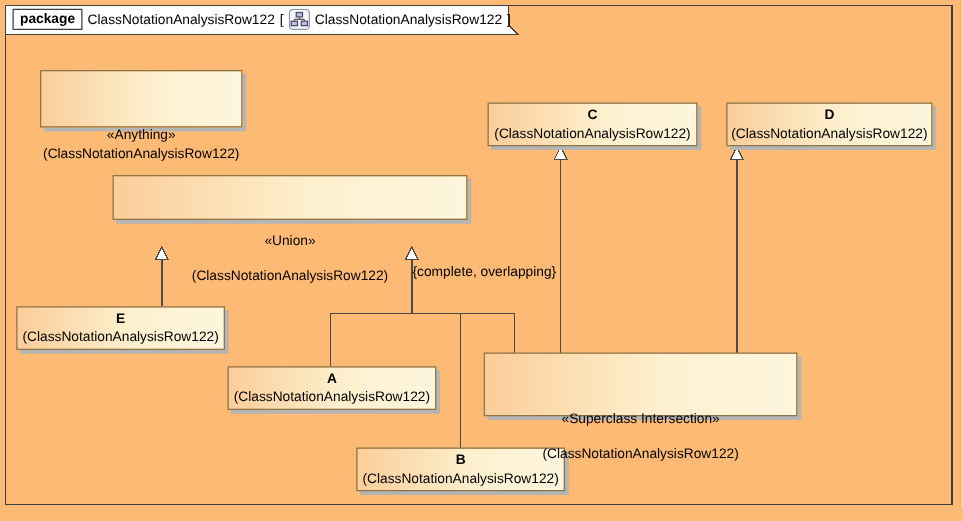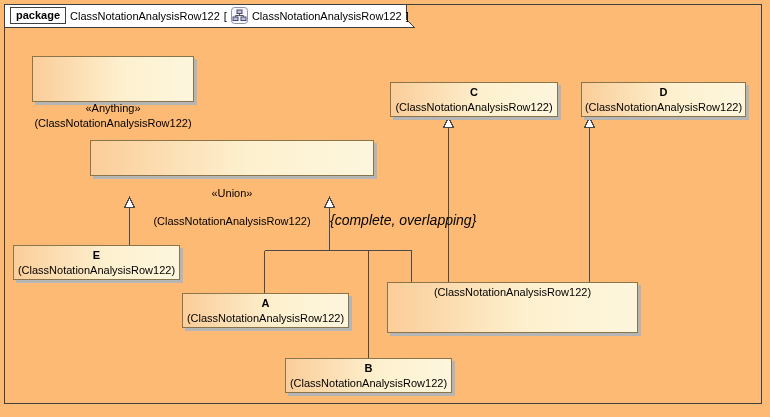--- a/index.html
+++ b/index.html
@@ -22,21 +22,21 @@
   .gap-after{margin-bottom:13px;}
   #frame-header{
     position:absolute;left:10px;top:7px;height:17px;
     display:flex;align-items:center;gap:4px;font-size:11px;white-space:nowrap;
   }
   #pkg-kind{
     border:1px solid #3f3f3f;background:#fff;font-weight:bold;
     padding:1px 5px 2px 5px;line-height:12px;
   }
   #constraint{
-    position:absolute;left:330px;top:212px;font-size:14px;white-space:nowrap;font-style:italic;
+    position:absolute;left:330px;top:212px;font-size:11px;white-space:nowrap;
   }
   .ictr{display:inline-flex;align-items:center;}
 </style>
 </head>
 <body>
 
 <div id="canvas">
 
   <svg id="wires" xmlns="http://www.w3.org/2000/svg" width="770" height="417" viewBox="0 0 770 417" shape-rendering="crispEdges">
 
@@ -110,18 +110,19 @@
     <span class="nm">A</span>
     <span class="ql">(ClassNotationAnalysisRow122)</span>
   </div>
 
   <div class="cls" style="left:285px;top:358px;width:167px;height:35px;">
     <span class="nm">B</span>
     <span class="ql">(ClassNotationAnalysisRow122)</span>
   </div>
 
   <div class="cls" style="left:387px;top:282px;width:251px;height:51px;">
+    <span class="st gap-after">«Superclass Intersection»</span>
     <span class="ql">(ClassNotationAnalysisRow122)</span>
   </div>
 
   <div id="constraint">{complete, overlapping}</div>
 
 </div>
 
 </body></html>

